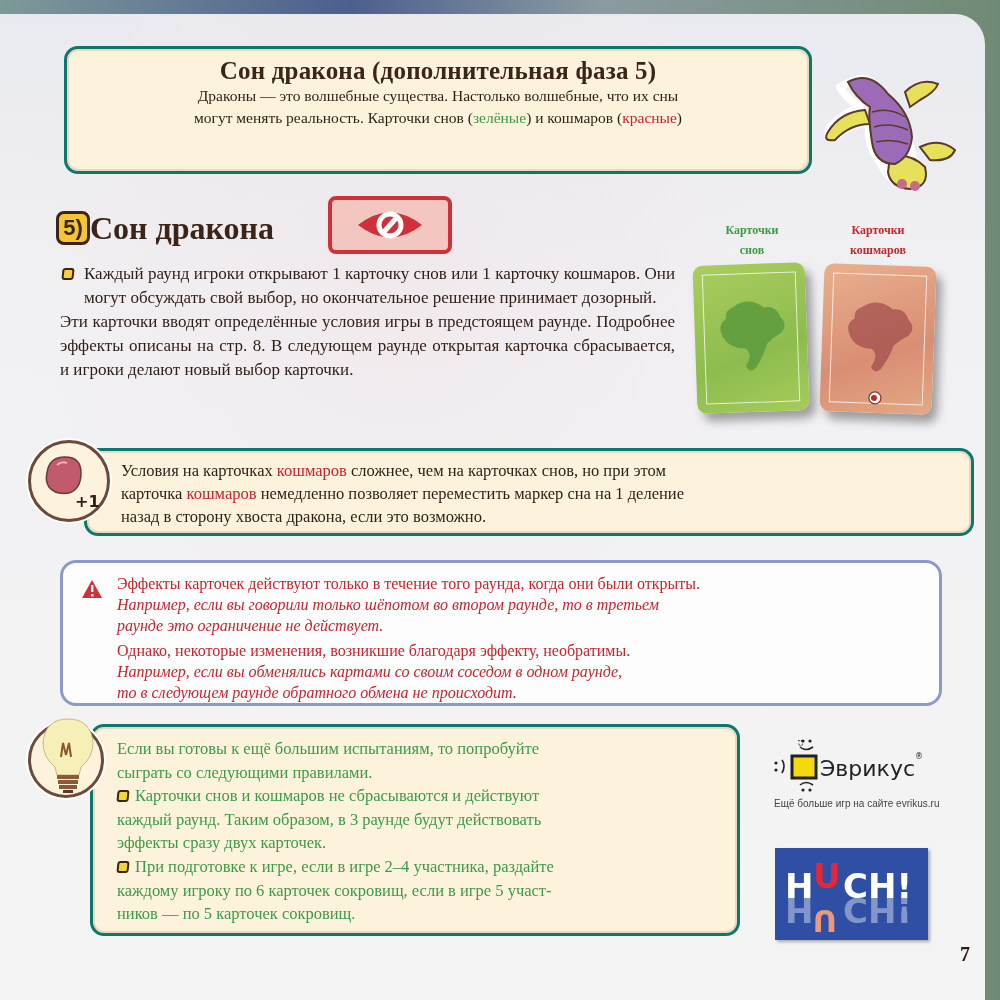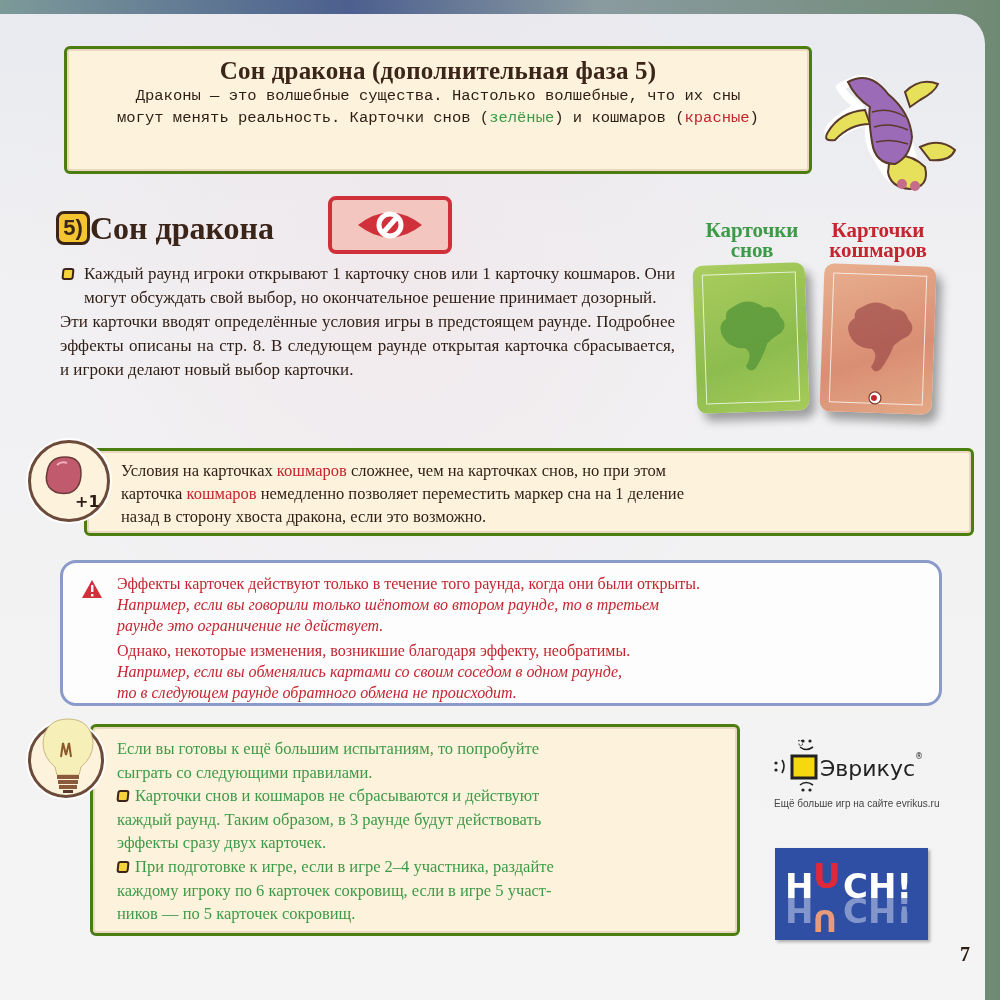--- a/index.html
+++ b/index.html
@@ -15,27 +15,27 @@
     border-top-right-radius: 30px;
   }
   .page::after {
     content: ""; position: absolute; inset: 0;
     background: radial-gradient(circle at 400px 280px, rgba(240,220,225,0.35), rgba(255,255,255,0) 400px);
     pointer-events: none;
   }
   .box {
     position: absolute;
     background: #fdf2dc;
-    border: 3px solid #4d7c0f;
-    border-radius: 6px;
+    border: 3px solid #0f766e;
+    border-radius: 14px;
     box-shadow: 0 0 0 2px #e9d8c0 inset;
   }
   .intro { left: 64px; top: 46px; width: 748px; height: 128px; text-align: center; padding-top: 8px; }
   .intro h1 { font-size: 25px; font-weight: bold; color: #3b2418; letter-spacing: 0.2px; font-family: "Liberation Serif", serif; }
-  .intro p { font-size: 15.5px; color: #2e1d14; line-height: 22px; font-family: Liberation Mono, monospace; }
+  .intro p { font-size: 15.5px; color: #2e1d14; line-height: 22px; font-family: Liberation Serif, serif; }
   .green { color: #3d9a47; }
   .red { color: #c4252f; }
 
   .mascot { position: absolute; left: 810px; top: 52px; width: 160px; height: 140px; }
 
   .section-head { position: absolute; left: 56px; top: 198px; height: 60px; display: flex; align-items: center; }
   .num-badge {
     width: 34px; height: 34px; border-radius: 8px; background: #f4c431; border: 3px solid #3b2418;
     color: #3b2418; font-weight: bold; font-size: 22px; text-align: center; line-height: 28px;
     font-family: "Liberation Sans", sans-serif;
@@ -48,21 +48,21 @@
   }
 
   .body-text { position: absolute; left: 60px; top: 262px; width: 615px; font-size: 17px; color: #2e1d14; line-height: 24px; font-family: "Liberation Serif", serif; }
   .bullet-row { display: flex; }
   .bullet-mark {
     flex: 0 0 12px; width: 12px; height: 12px; margin: 6px 10px 0 2px;
     background: #f5d33a; border: 2.5px solid #3b2418; border-radius: 3px; transform: skew(-6deg);
   }
   .para { margin-top: 0; text-align: justify; }
 
-  .card-label { position: absolute; font-size: 21px; font-weight: bold; text-align: center; line-height: 20px; font-family: "Liberation Serif", serif; }
+  .card-label { position: absolute; font-size: 12px; font-weight: bold; text-align: center; line-height: 20px; font-family: "Liberation Serif", serif; }
   .card {
     position: absolute; width: 112px; height: 148px; border-radius: 10px;
     box-shadow: 6px 8px 10px rgba(0,0,0,0.35);
   }
   .card .inner { position: absolute; left: 9px; top: 9px; right: 9px; bottom: 9px; border: 1.5px solid rgba(255,255,255,0.75); }
   .card-green { left: 695px; top: 264px; background: linear-gradient(160deg, #aacd5e, #8dbc4e 60%, #a6cc5a); transform: rotate(-2deg); }
   .card-red { left: 822px; top: 265px; background: linear-gradient(160deg, #e8b08e, #d98e73 60%, #e3a986); transform: rotate(2deg); }
 
   .note1 { left: 84px; top: 448px; width: 890px; height: 88px; padding: 8px 0 0 34px; }
   .note1 p { font-size: 16.5px; line-height: 23px; color: #2e1d14; font-family: "Liberation Serif", serif; }

